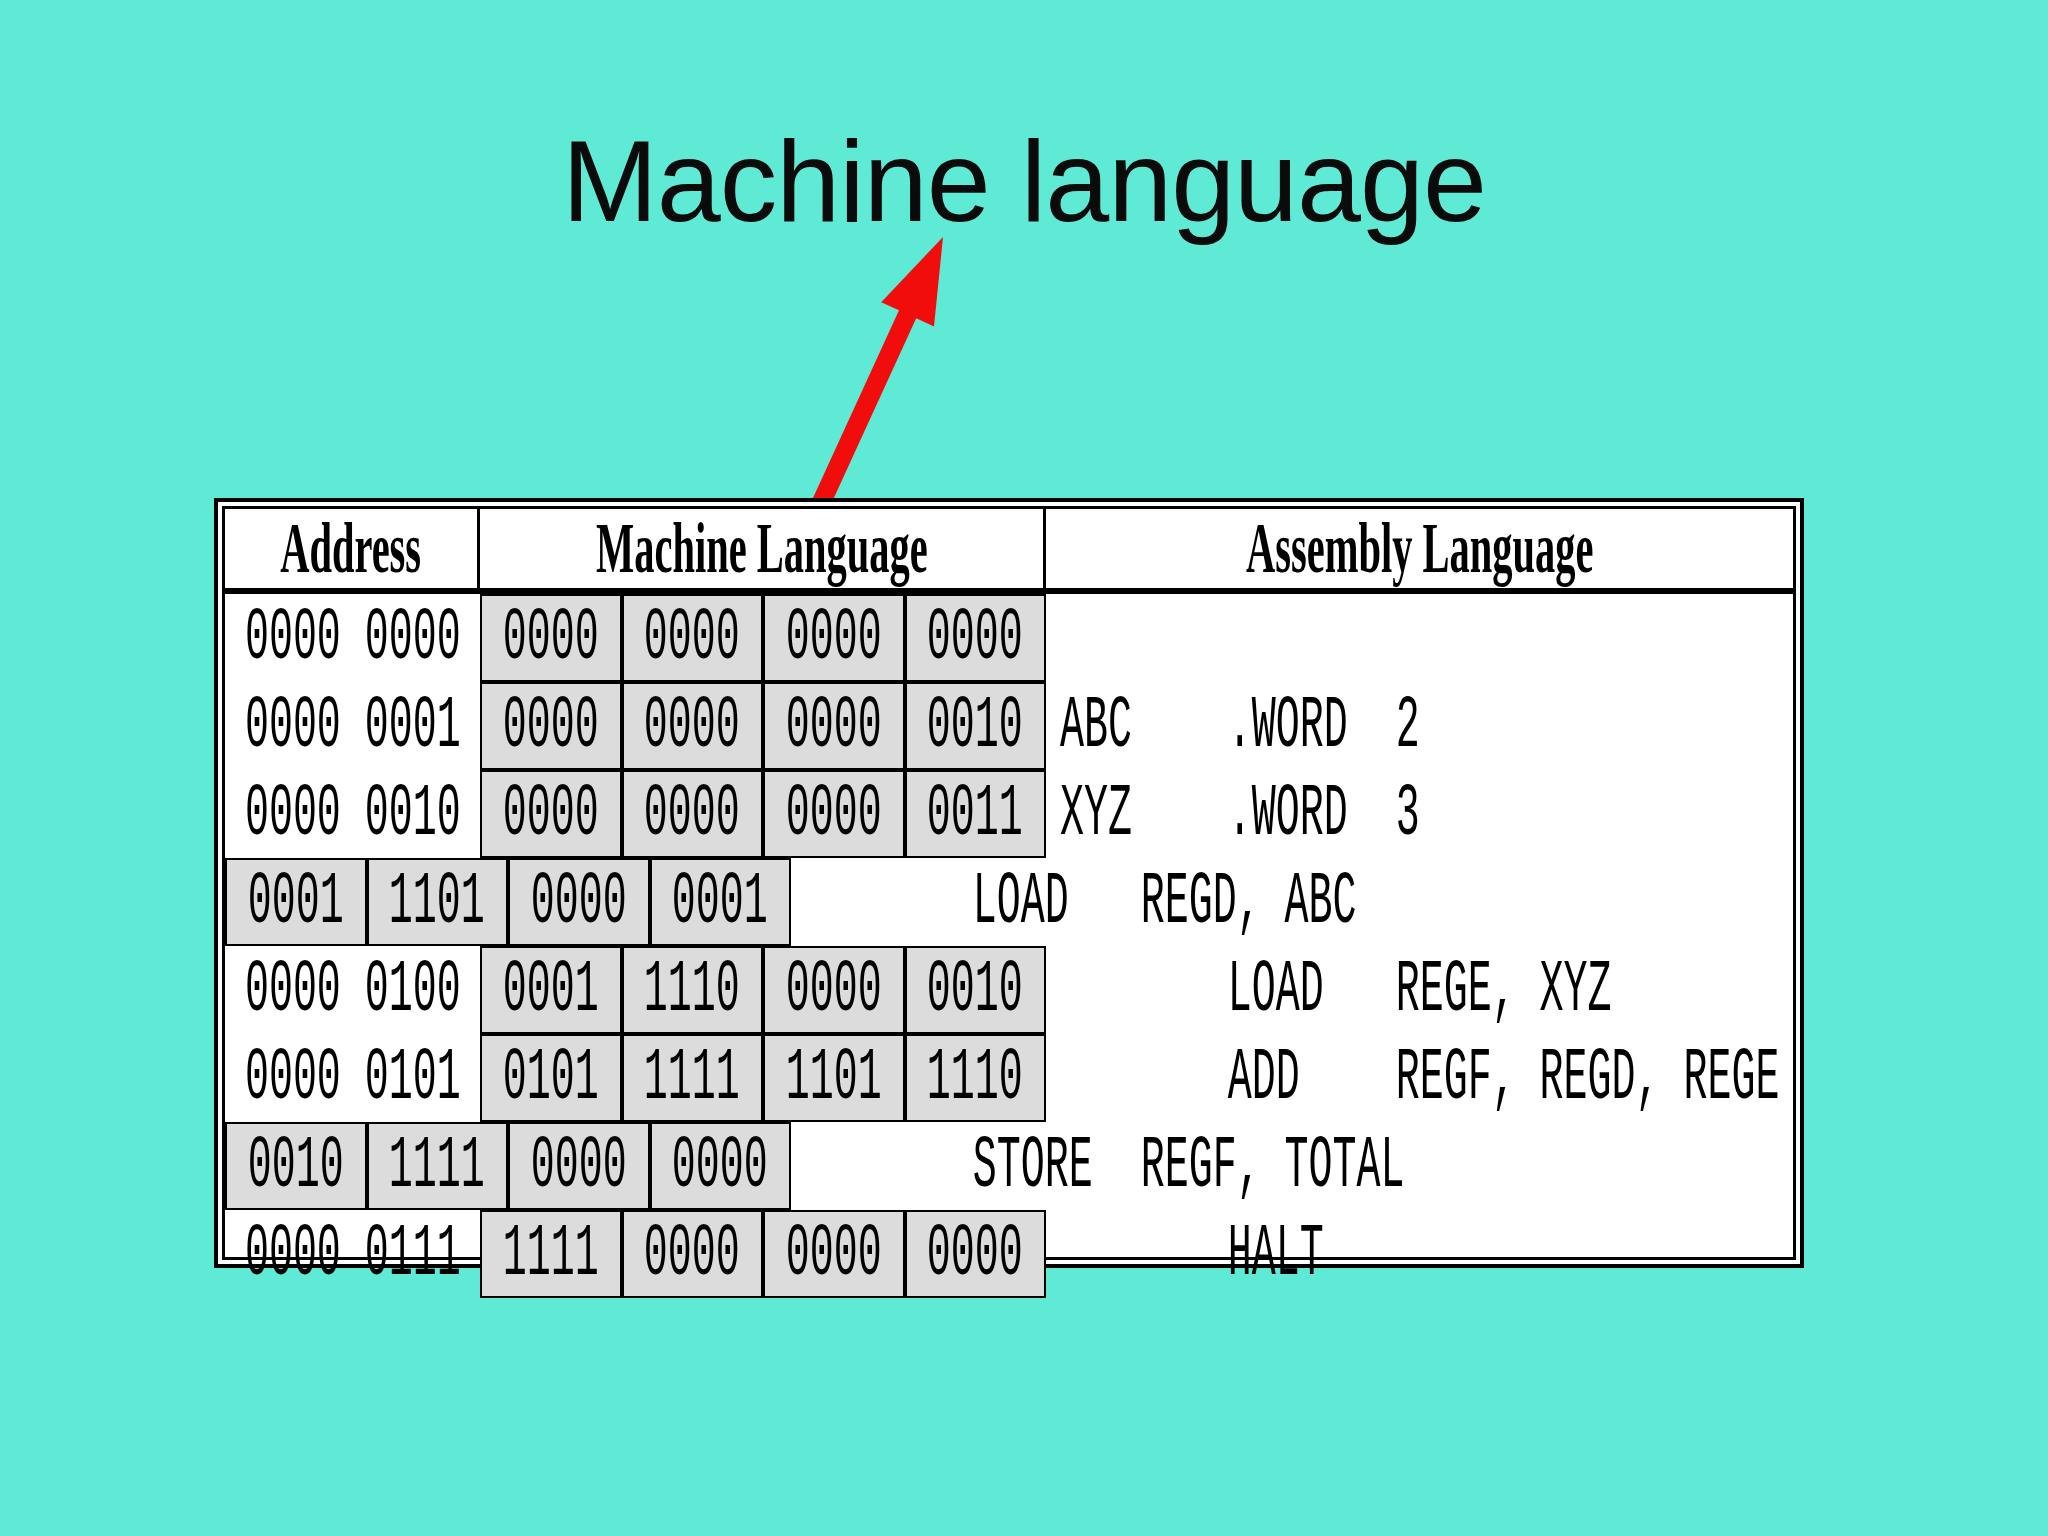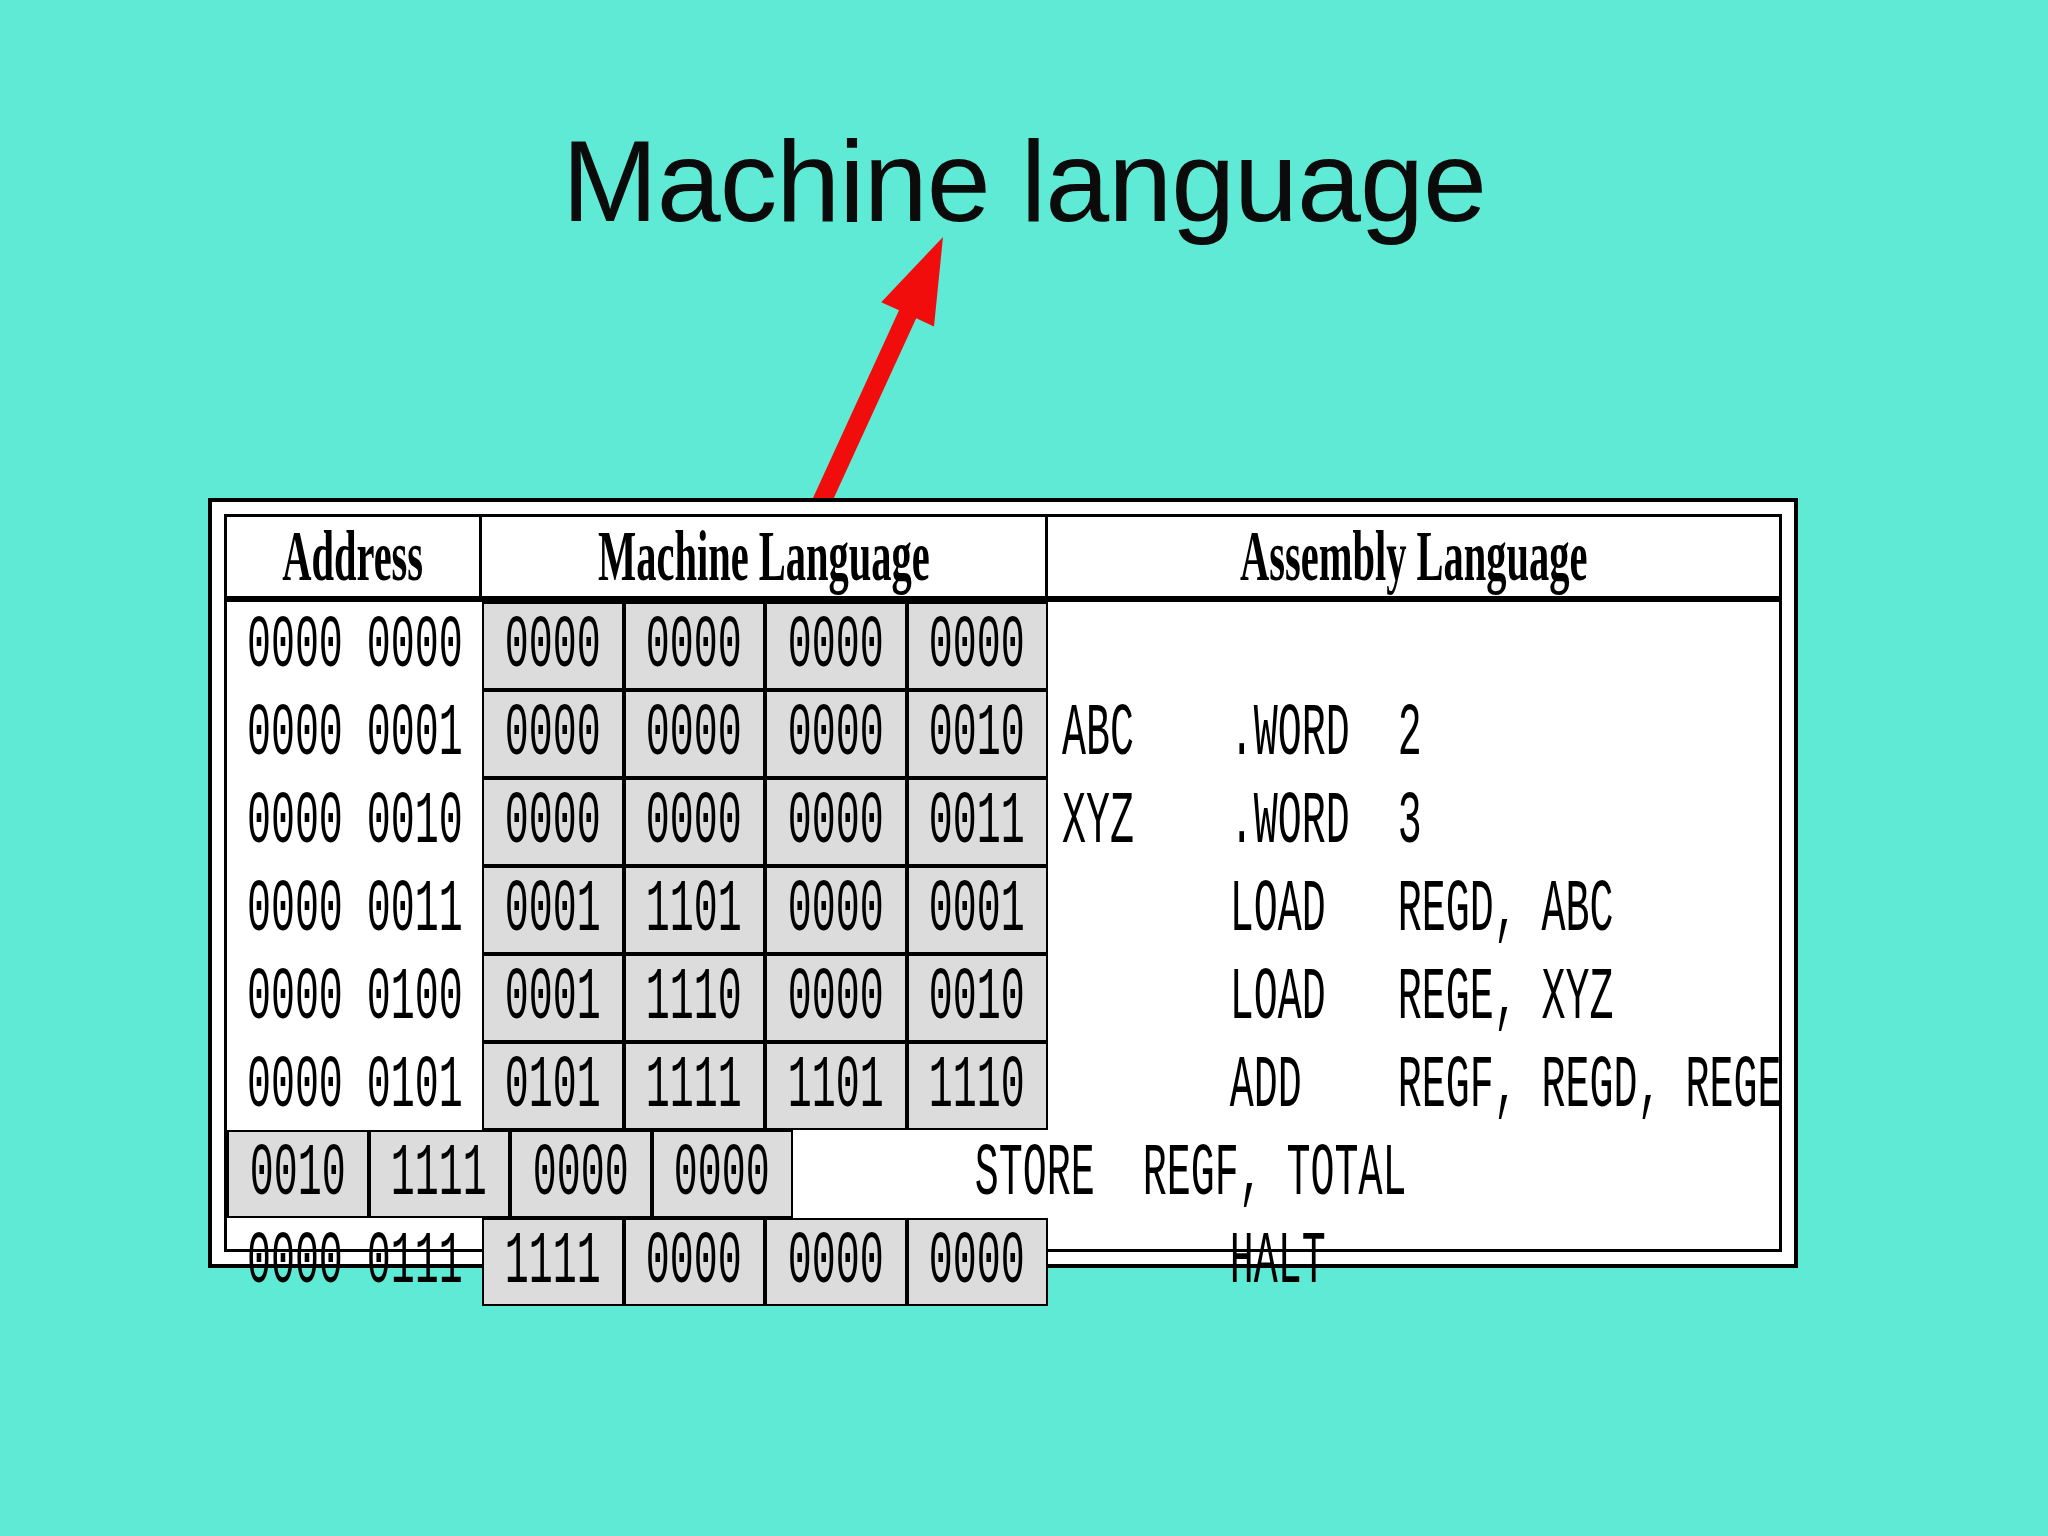--- a/index.html
+++ b/index.html
@@ -4,22 +4,22 @@
 <style>
   html,body{margin:0;padding:0;background:#fff;}
   .canvas{position:relative;width:2048px;height:1536px;background:#5eead4;overflow:hidden;
           font-family:"Liberation Sans",sans-serif;color:#000;}
 
   .title{position:absolute;top:118px;left:0;width:100%;text-align:center;
          font:400 115px/1.1 "Liberation Sans",sans-serif;color:#0b0b0b;letter-spacing:-1px;}
 
   .arrow-svg{position:absolute;left:0;top:0;width:2048px;height:1536px;pointer-events:none;}
 
-  .table-outer{position:absolute;left:208px;top:498px;width:1590px;height:770px;
-               box-sizing:border-box;border:4px solid #000;padding:12px;background:#fff;}
+  .table-outer{position:absolute;left:214px;top:498px;width:1590px;height:770px;
+               box-sizing:border-box;border:4px solid #000;padding:4px;background:#fff;}
   .table-inner{box-sizing:border-box;border:3px solid #000;height:100%;
                display:flex;flex-direction:column;}
 
   .header-row{display:flex;height:82px;box-sizing:border-box;border-bottom:3px solid #000;
               font:700 71px "Liberation Serif",serif;}
   .hcell{display:flex;align-items:center;justify-content:center;box-sizing:border-box;}
   .h-addr{width:255px;border-right:3px solid #000;}
   .h-ml{width:566px;border-right:3px solid #000;}
   .h-asm{flex:1;}
   .squeeze-h{transform:scaleX(0.57);transform-origin:center center;white-space:pre;}
@@ -125,23 +125,20 @@
               </div>
               <div class="bin">
                 <span class="sq-c">0011</span>
               </div>
             </div>
             <div class="cell c-asm">
               <span class="sq-l">XYZ    .WORD  3</span>
             </div>
           </div>
           <div class="data-row">
-            <div class="cell c-addr">
-              <span class="sq-c">0000 0011</span>
-            </div>
             <div class="cell c-ml">
               <div class="bin">
                 <span class="sq-c">0001</span>
               </div>
               <div class="bin">
                 <span class="sq-c">1101</span>
               </div>
               <div class="bin">
                 <span class="sq-c">0000</span>
               </div>

